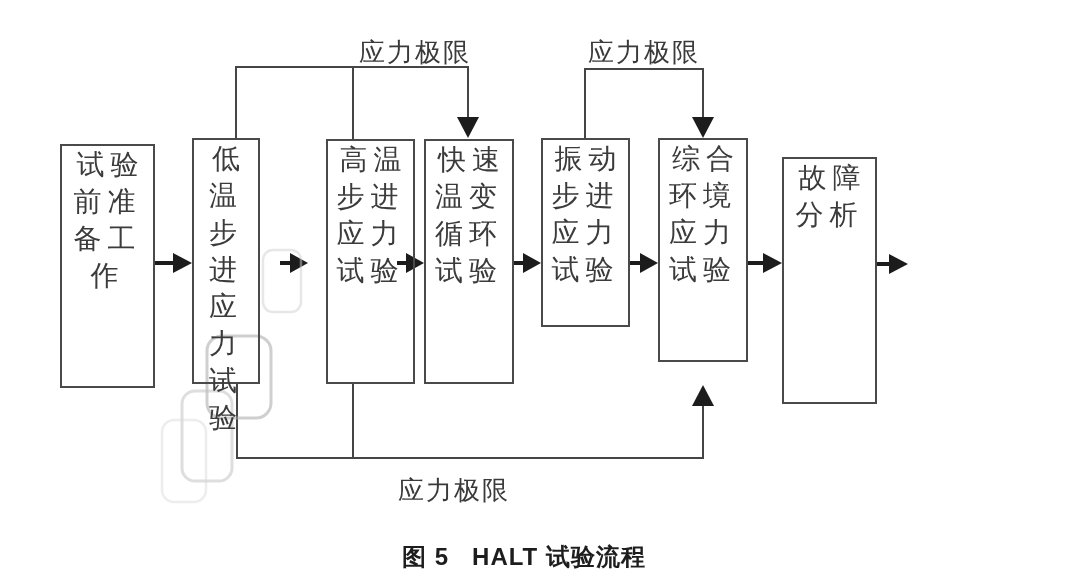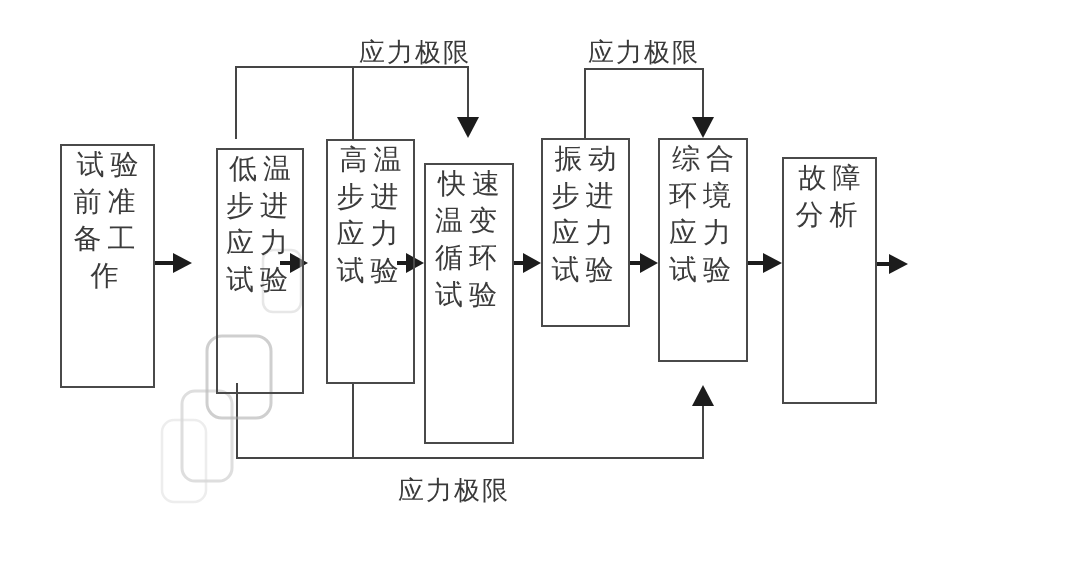--- a/index.html
+++ b/index.html
@@ -124,33 +124,33 @@
       <rect x="162" y="420" width="44" height="82" rx="12" stroke="#d6d6d6" stroke-width="2.5" opacity="0.45"></rect>
     </g>
   </svg>
 
   <div class="node" style="left:60px;  top:144px; width:95px; height:244px;">
     <span class="node-label">试验
 前准
 备工
 作</span>
   </div>
-  <div class="node" style="left:192px; top:148px; width:88px; height:246px;margin-left:24px;">
+  <div class="node" style="left:192px; top:138px; width:68px; height:246px;">
     <span class="node-label">低温
 步进
 应力
 试验</span>
   </div>
   <div class="node" style="left:326px; top:139px; width:89px; height:245px;">
     <span class="node-label">高温
 步进
 应力
 试验</span>
   </div>
-  <div class="node" style="left:424px; top:139px; width:90px; height:281px;margin-top:24px;">
+  <div class="node" style="left:424px; top:139px; width:90px; height:245px;">
     <span class="node-label">快速
 温变
 循环
 试验</span>
   </div>
   <div class="node" style="left:541px; top:138px; width:89px; height:189px;">
     <span class="node-label">振动
 步进
 应力
 试验</span>
@@ -163,14 +163,15 @@
   </div>
   <div class="node" style="left:782px; top:157px; width:95px; height:247px;">
     <span class="node-label">故障
 分析</span>
   </div>
 
   <div class="stress-label" style="left:359px; top:35px;">应力极限</div>
   <div class="stress-label" style="left:588px; top:35px;">应力极限</div>
   <div class="stress-label" style="left:398px; top:473px;">应力极限</div>
 
+  <div class="caption">图 5   HALT 试验流程</div>
 
 </div>
 
 </body></html>

